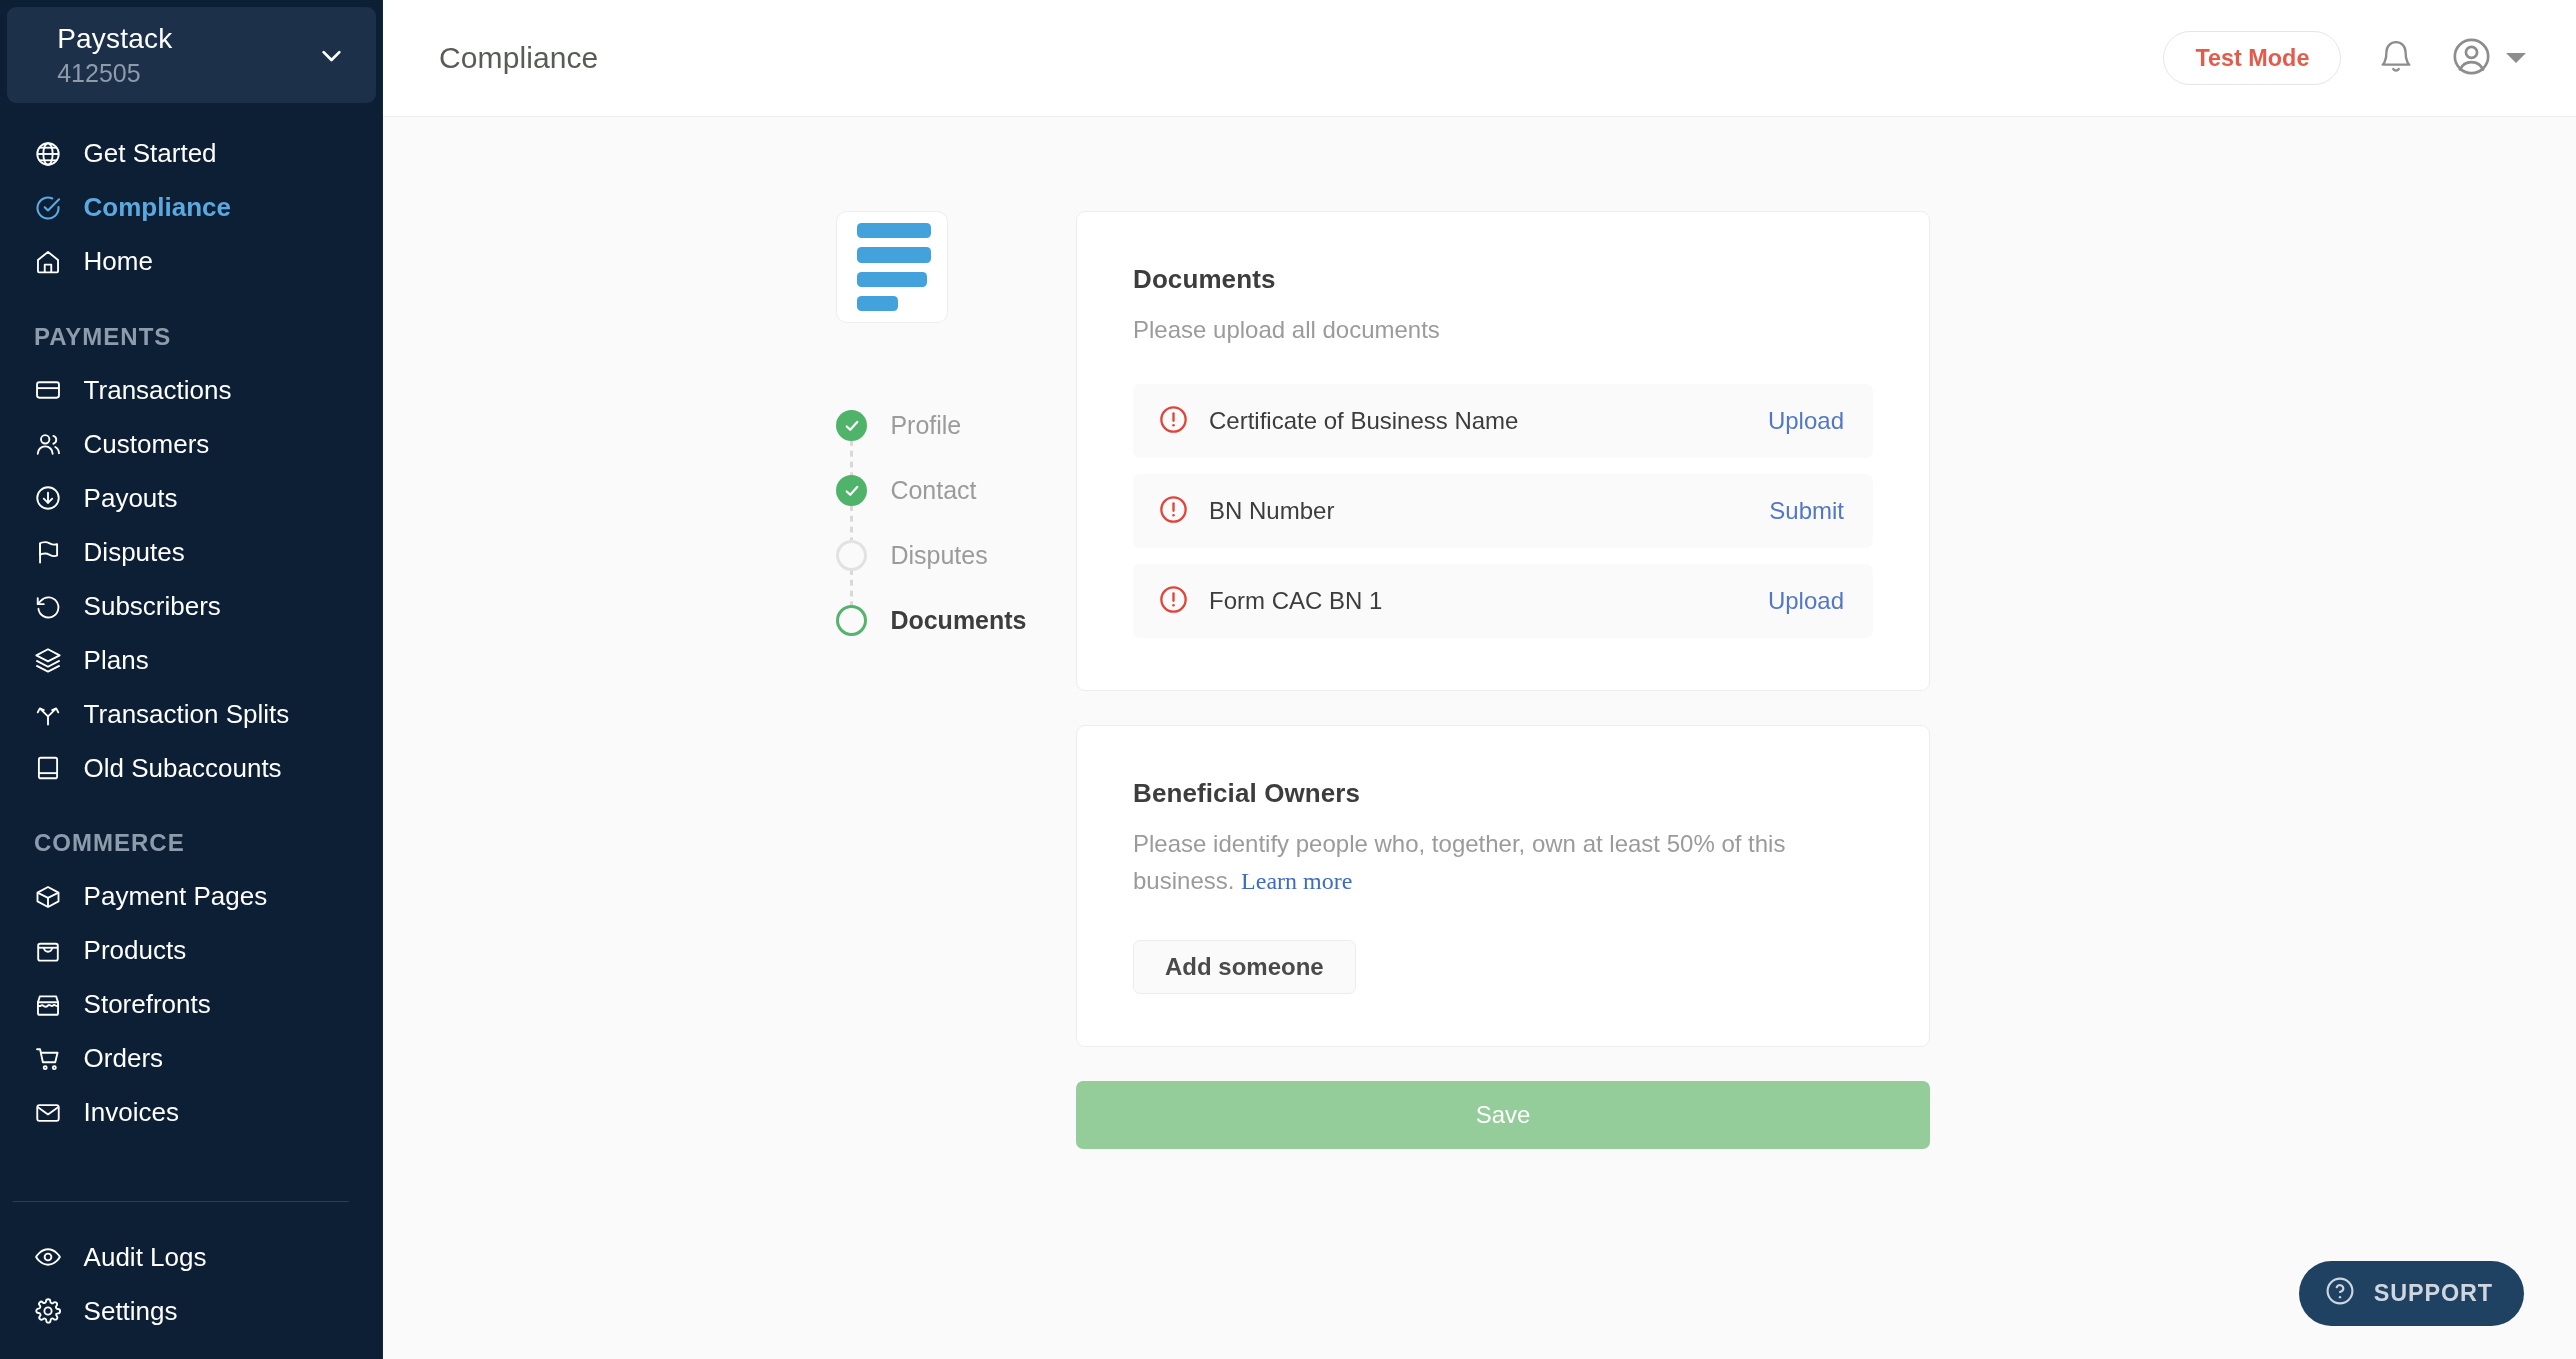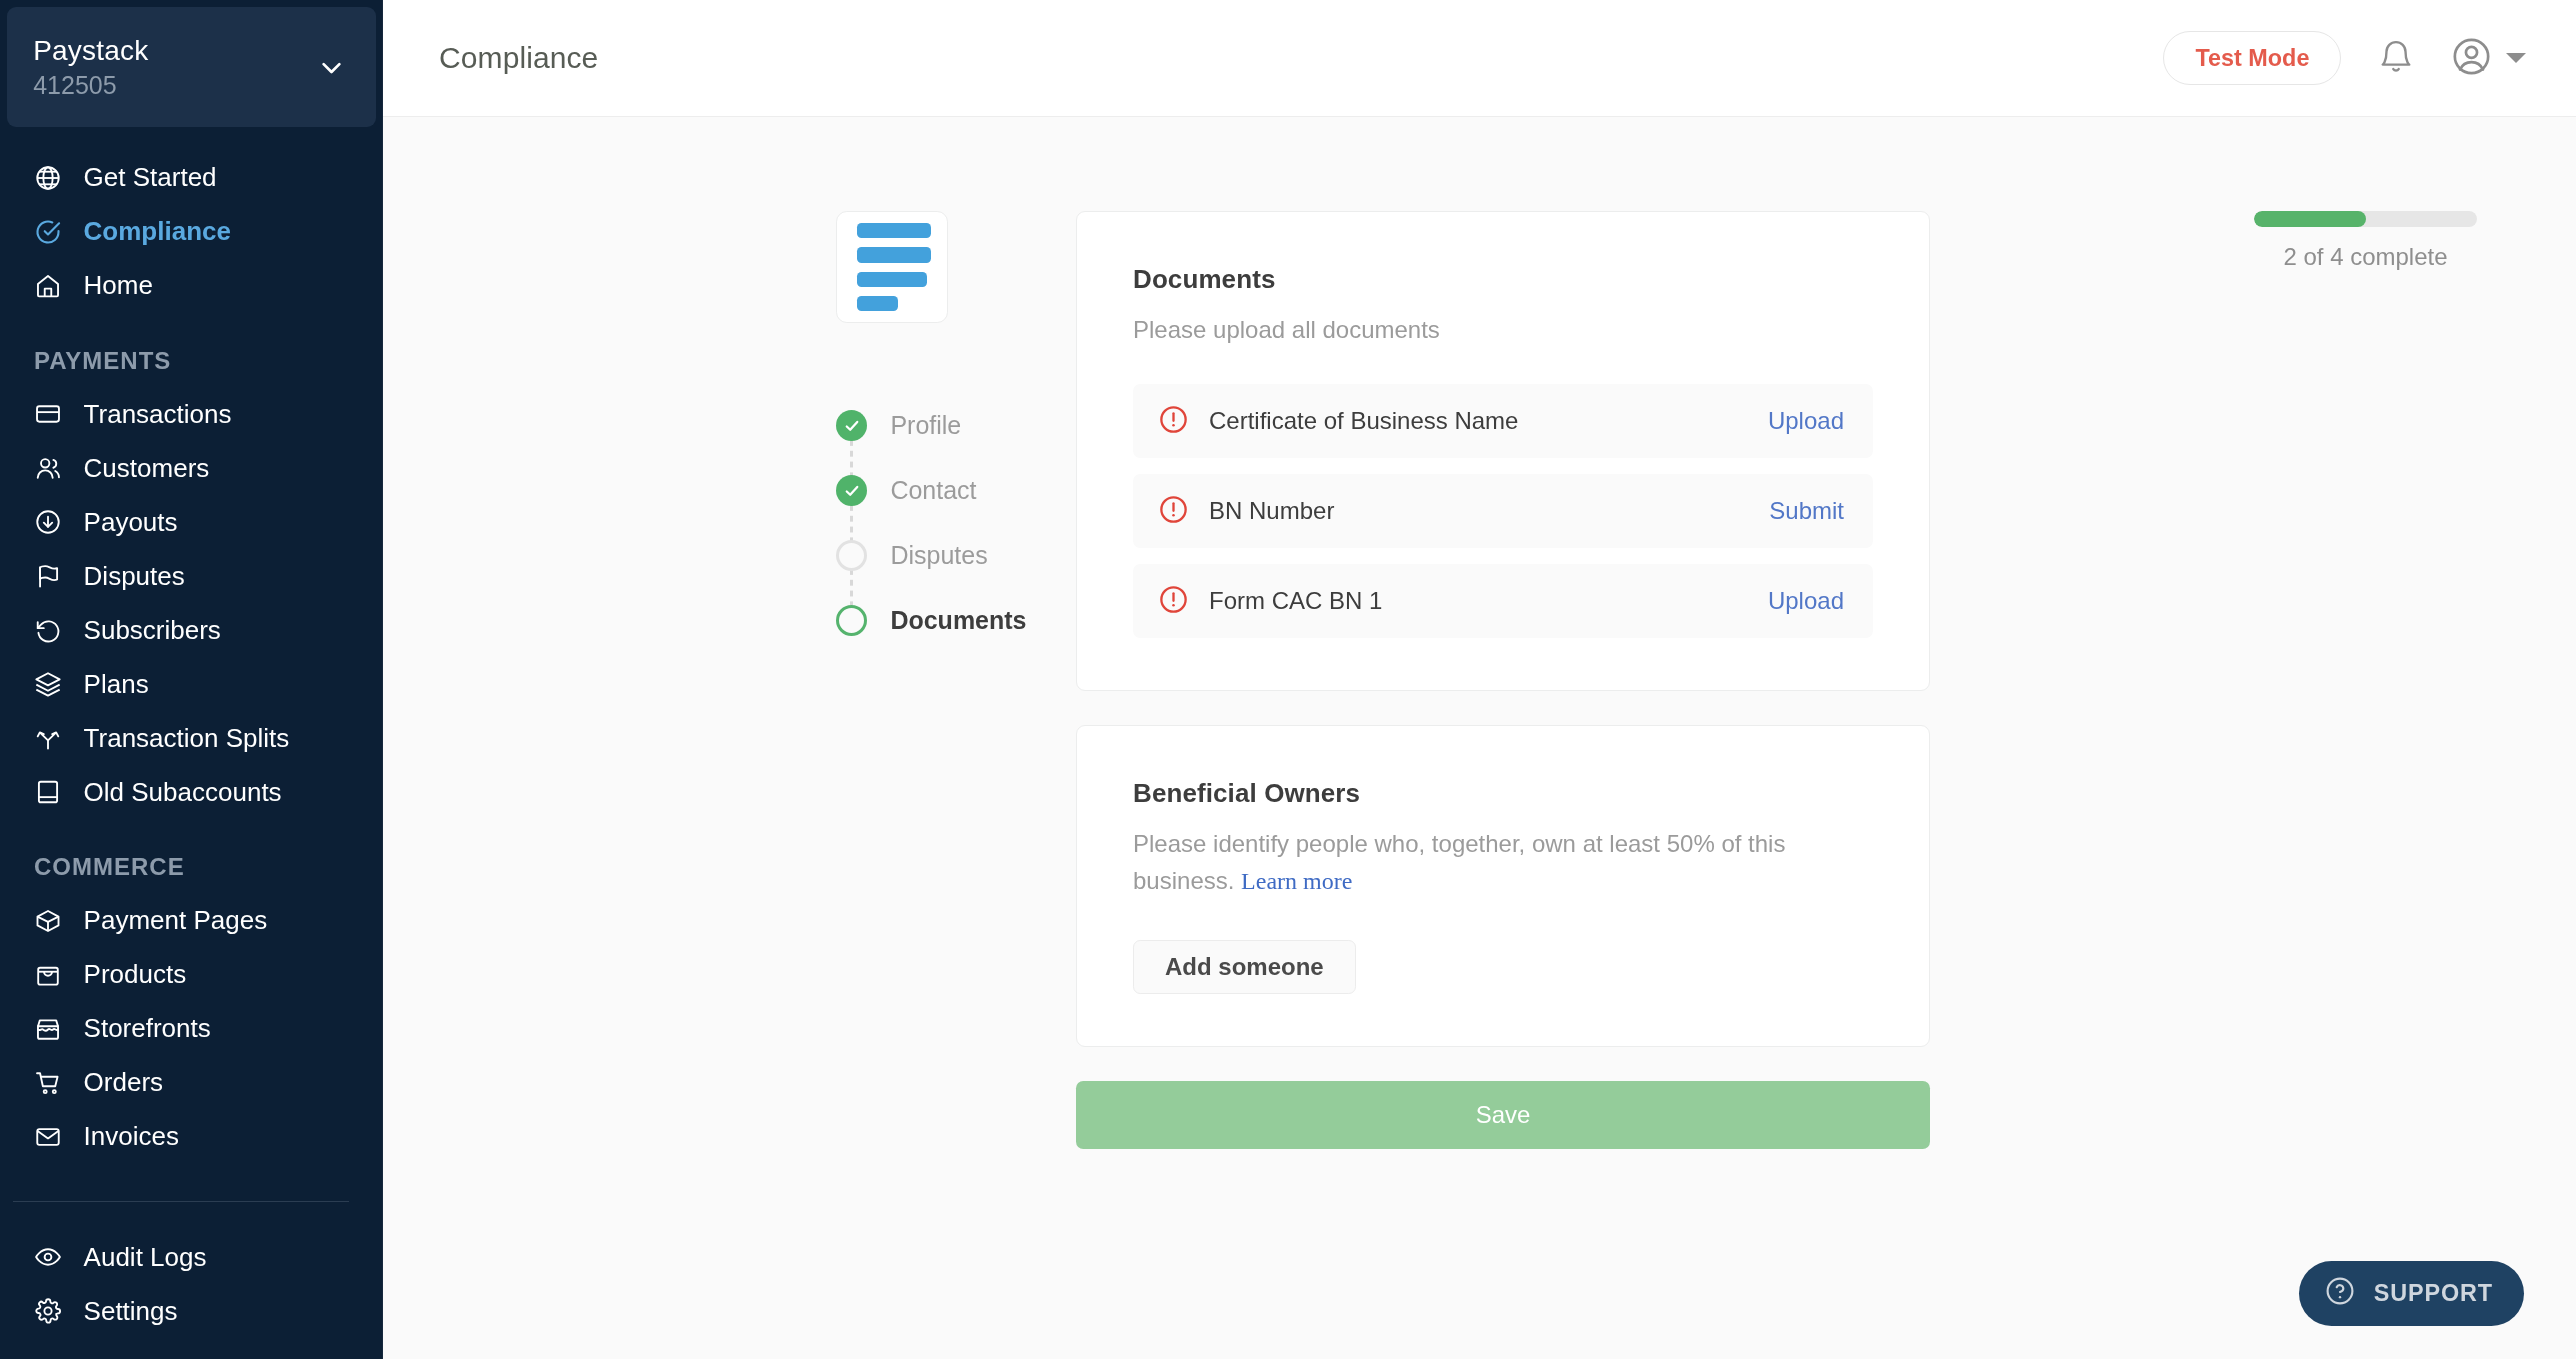--- a/index.html
+++ b/index.html
@@ -14,25 +14,25 @@
   
   .sidebar {
     width: 383px; height: 1360px;
     background: #0c1f35;
     position: relative;
     flex: 0 0 383px;
     overflow: hidden;
   }
   .acct-switcher {
     margin: 7.2px 7.2px 0 7.2px;
-    height: 120px;
+    height: 96px;
     background: #1c3049;
     border-radius: 9px;
     display: flex; align-items: center;
-    padding: 0 31px 0 26px;
+    padding: 0 31px 0 50px;
     cursor: pointer;
   }
   .acct-text { flex: 1; }
   .acct-name {
     color: #ffffff; font-size: 28px; font-weight: 400;
     letter-spacing: 0.2px; line-height: 34px;
   }
   .acct-id {
     color: #8d9bab; font-size: 25px; font-weight: 400;
     line-height: 31px; margin-top: 1.8px;
@@ -558,28 +558,20 @@
           <div class="card-pad">
             <div class="card-title">Beneficial Owners</div>
             <div class="card-sub"><span>Please identify people who, together, own at least 50% of this business. </span><span class="link-inline">Learn more</span></div>
             <div class="btn-secondary">Add someone</div>
           </div>
         </div>
 
         <div class="btn-save" style="background: rgb(148, 204, 154);">Save</div>
       </div>
 
-      <div class="col-progress">
-        <div class="progress-block">
-          <div class="progress-track">
-            <div class="progress-fill" style="width: 50%;"></div>
-          </div>
-          <div class="progress-text">2 of 4 complete</div>
-        </div>
-      </div>
     </div>
 
     <div class="support-btn">
       <span>
         <svg width="32" height="32" viewBox="0 0 24 24" fill="none" stroke="#cfd6de" stroke-width="1.6" stroke-linecap="round" stroke-linejoin="round">
             <circle cx="12" cy="12" r="9.3"></circle>
             <path d="M9.5 9.2a2.6 2.6 0 0 1 5 .9c0 1.8-2.5 2.6-2.5 2.6"></path>
             <circle cx="12" cy="16.6" r=".9" fill="#cfd6de" stroke="none"></circle>
           </svg>
       </span>

